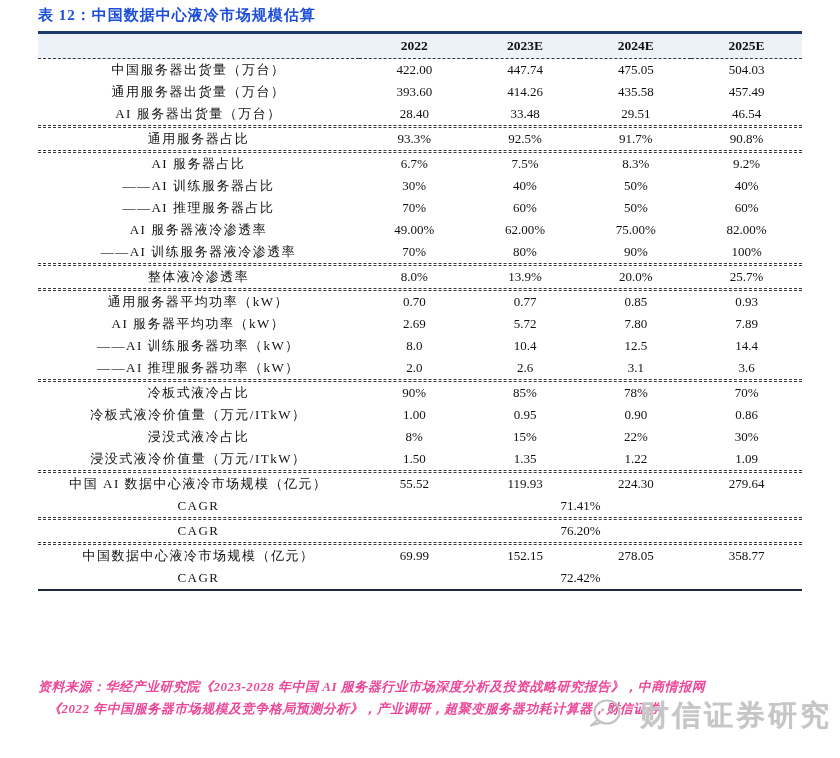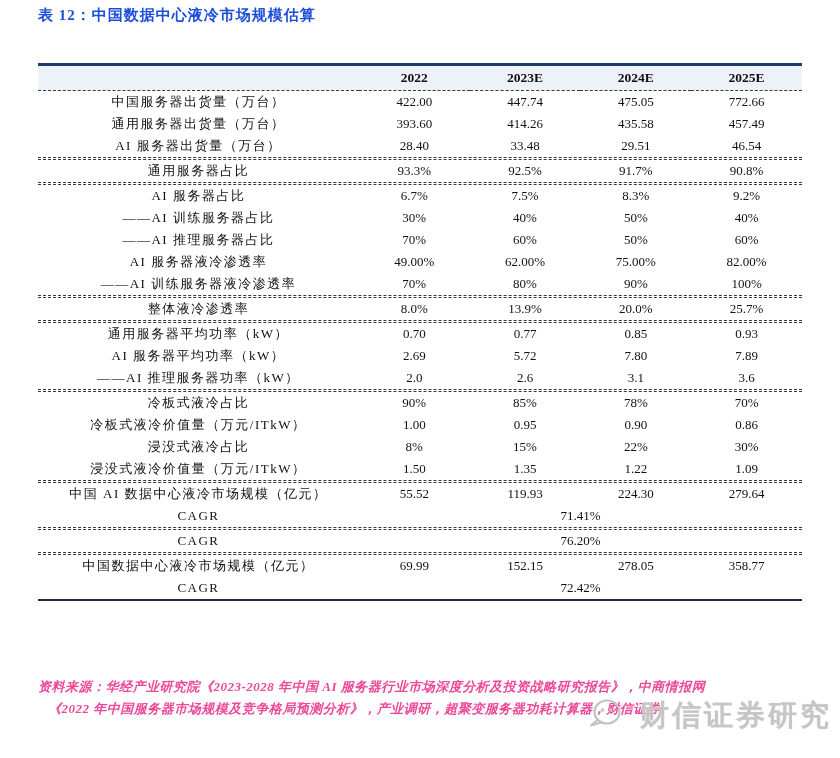--- a/index.html
+++ b/index.html
@@ -24,21 +24,20 @@
   table.market {
     position: absolute;
     left: 38px;
     top: 31px;
     width: 764px;
     border-collapse: collapse;
     table-layout: fixed;
     border-top: 3px solid #1e3a6a;
     border-bottom: 2px solid #1f2a40;
     font-size: 13px;
-    margin-top: 32px;
   }
   table.market col.lbl { width: 42%; }
   table.market col.val { width: 14.5%; }
   table.market thead th {
     background: #edf2f9;
     font-weight: bold;
     text-align: center;
     height: 24px;
     padding: 0;
     border-bottom: 1px dashed #3a3a3a;
@@ -112,21 +111,21 @@
           <th>2024E</th>
           <th>2025E</th>
         </tr>
     </thead>
     <tbody>
         <tr>
           <td class="row-label">中国服务器出货量（万台）</td>
           <td>422.00</td>
           <td>447.74</td>
           <td>475.05</td>
-          <td>772.66</td>
+          <td>504.03</td>
         </tr>
         <tr>
           <td class="row-label">通用服务器出货量（万台）</td>
           <td>393.60</td>
           <td>414.26</td>
           <td>435.58</td>
           <td>457.49</td>
         </tr>
         <tr>
           <td class="row-label">AI 服务器出货量（万台）</td>
@@ -210,20 +209,27 @@
           <td>0.77</td>
           <td>0.85</td>
           <td>0.93</td>
         </tr>
         <tr>
           <td class="row-label">AI 服务器平均功率（kW）</td>
           <td>2.69</td>
           <td>5.72</td>
           <td>7.80</td>
           <td>7.89</td>
+        </tr>
+        <tr>
+          <td class="row-label">——AI 训练服务器功率（kW）</td>
+          <td>8.0</td>
+          <td>10.4</td>
+          <td>12.5</td>
+          <td>14.4</td>
         </tr>
         <tr>
           <td class="row-label">——AI 推理服务器功率（kW）</td>
           <td>2.0</td>
           <td>2.6</td>
           <td>3.1</td>
           <td>3.6</td>
         </tr>
         <tr class="sep">
           <td colspan="5">

